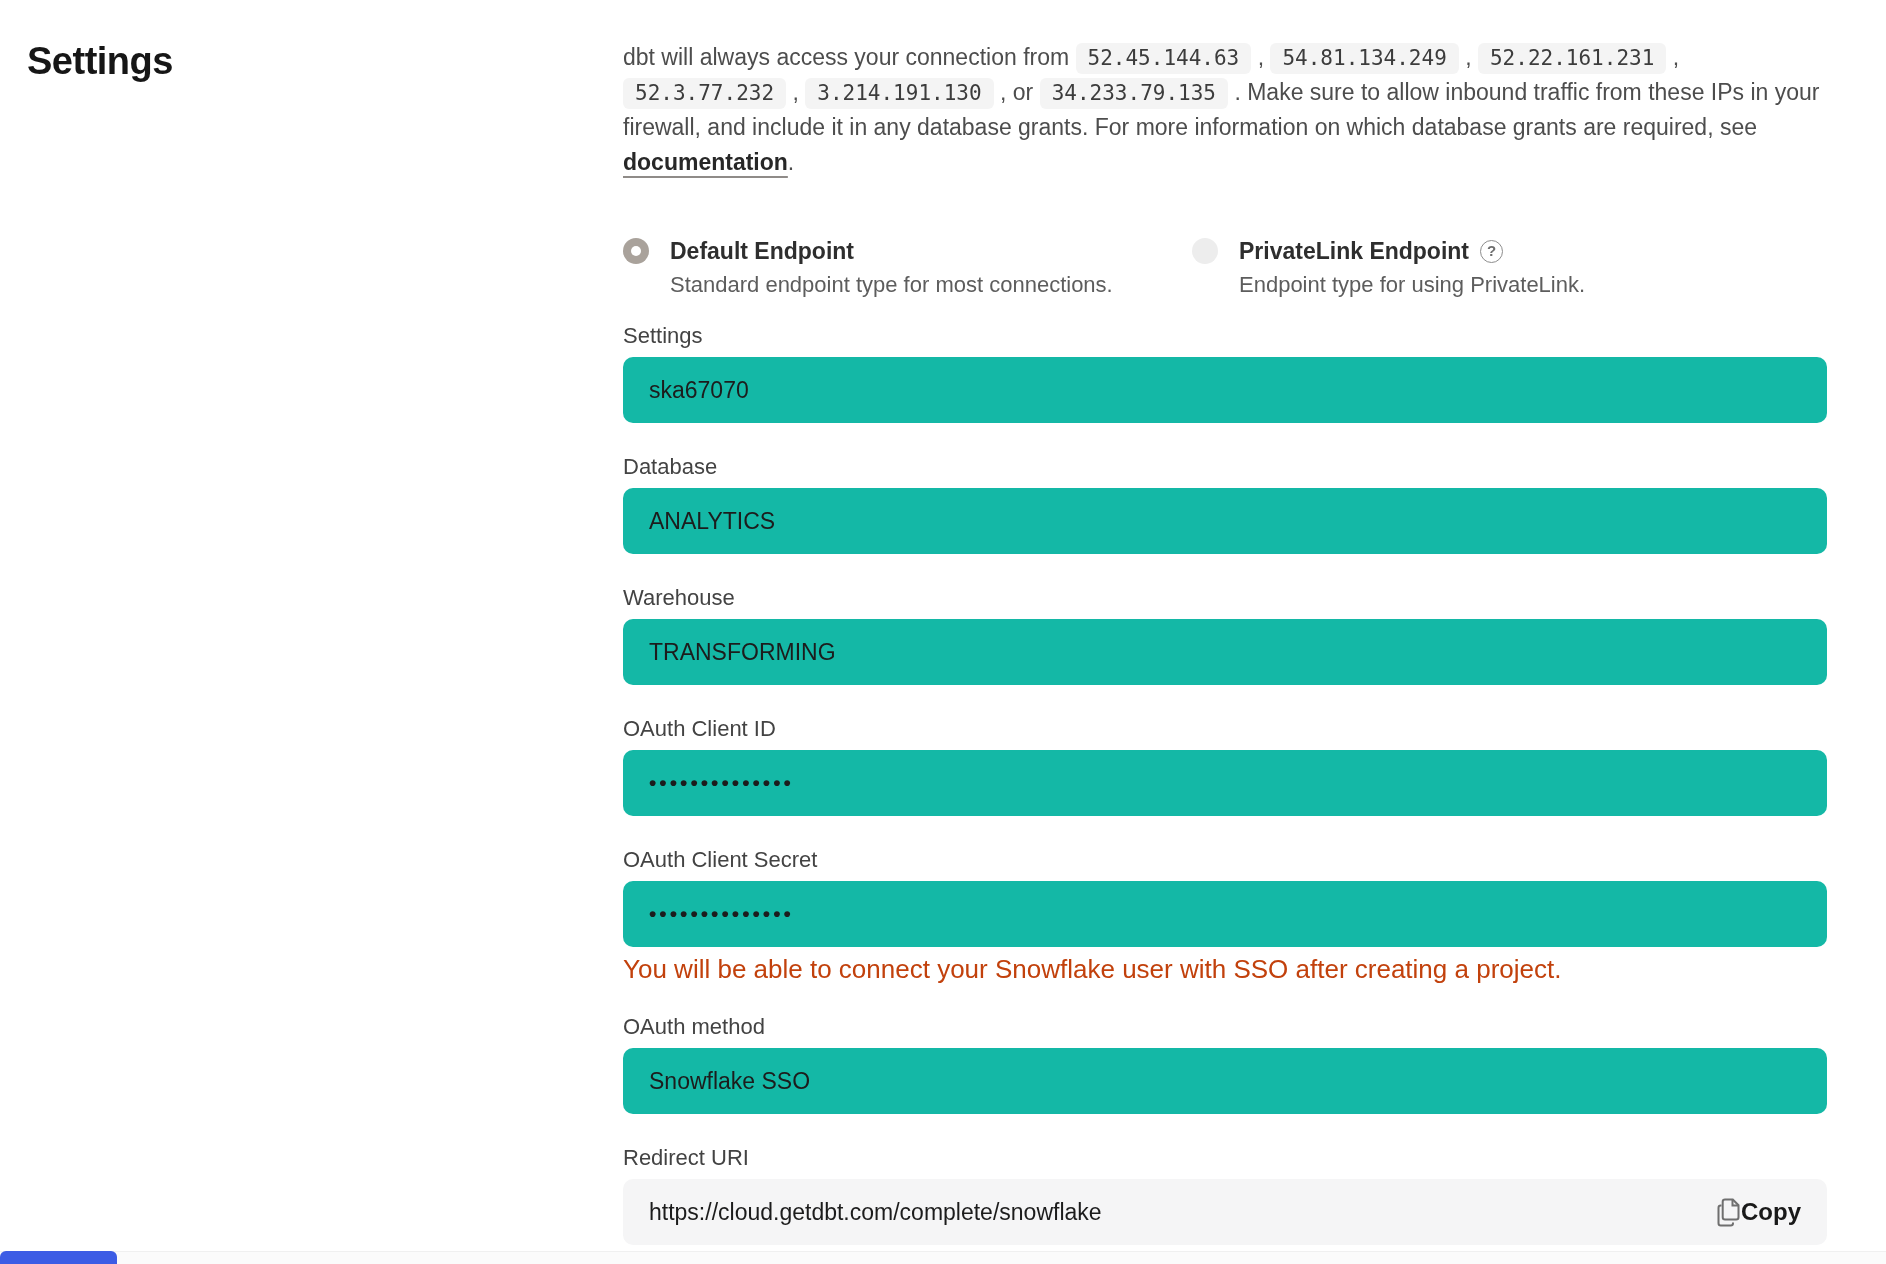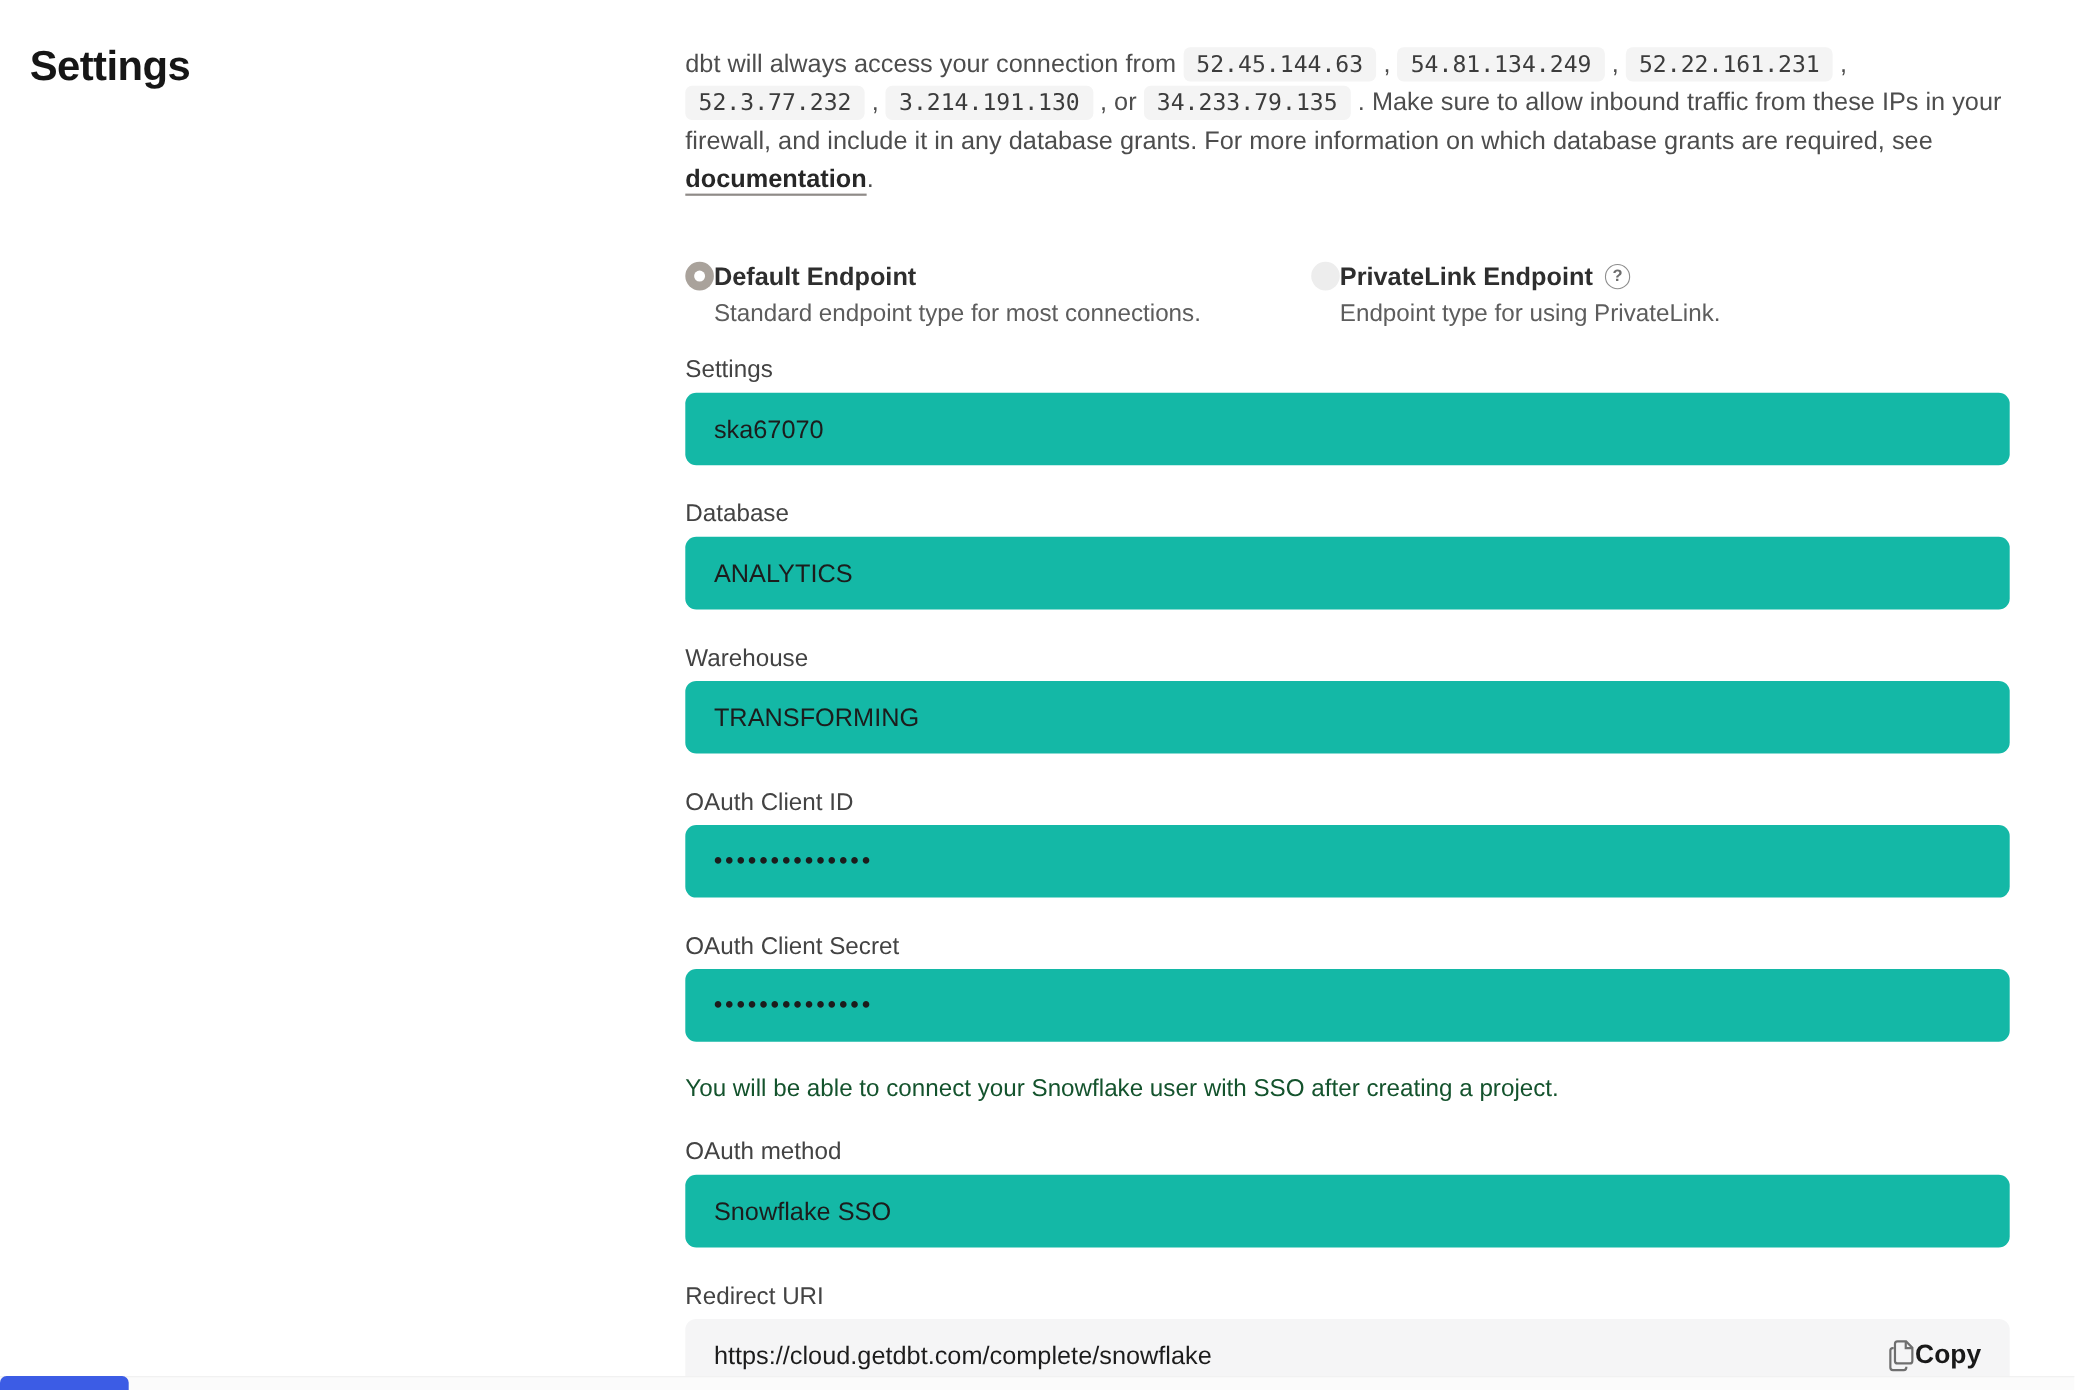--- a/index.html
+++ b/index.html
@@ -29,21 +29,21 @@
     color:#272727; font-weight:700;
     text-decoration:underline;
     text-decoration-thickness:2px;
     text-underline-offset:6px;
     text-decoration-color:#8f8b88;
     cursor:pointer;
   }
 
   
   .endpoints { display:flex; margin-top:56px; }
-  .endpoint { display:flex; }
+  .endpoint { display:flex; gap:21px; }
   .endpoint-default { width:569px; flex:none; }
   .radio { width:26px; height:26px; border-radius:50%; flex:none; margin-top:2px; cursor:pointer; }
   .radio-selected { background:#a9a29b; position:relative; }
   .radio-selected::after {
     content:""; position:absolute; left:8px; top:8px;
     width:10px; height:10px; background:#ffffff; border-radius:50%;
   }
   .radio-unselected { background:#ededed; }
   .endpoint-title {
     font-size:23px; font-weight:700; color:#2e2e2e; line-height:30px;
@@ -63,21 +63,21 @@
   .field:first-child { margin-top:0; }
   .field-label { font-size:22px; color:#434343; line-height:28px; margin-bottom:7px; }
   .field-input {
     display:block; width:100%; height:66px;
     background:#14b8a6; border:none; outline:none; border-radius:10px;
     font-family:Liberation Sans, sans-serif;
     font-size:23px; font-weight:500; color:#1c1c1c;
     padding:0 26px;
   }
   .field-input.masked { font-size:21px; font-weight:700; letter-spacing:3px; }
-  .helper { font-size:22px; color:#14532d; line-height:28px; margin-top:28px; }
+  .helper { font-size:26px; color:#c2410c; line-height:28px; margin-top:8px; }
 
   .uri-box {
     height:66px; background:#f5f5f6; border-radius:10px;
     display:flex; align-items:center; justify-content:space-between;
     padding:0 26px;
   }
   .uri-text { font-size:23px; font-weight:500; color:#1c1c1c; }
   .copy-btn {
     display:flex; align-items:center; 
     background:none; border:none; cursor:pointer; padding:0;

